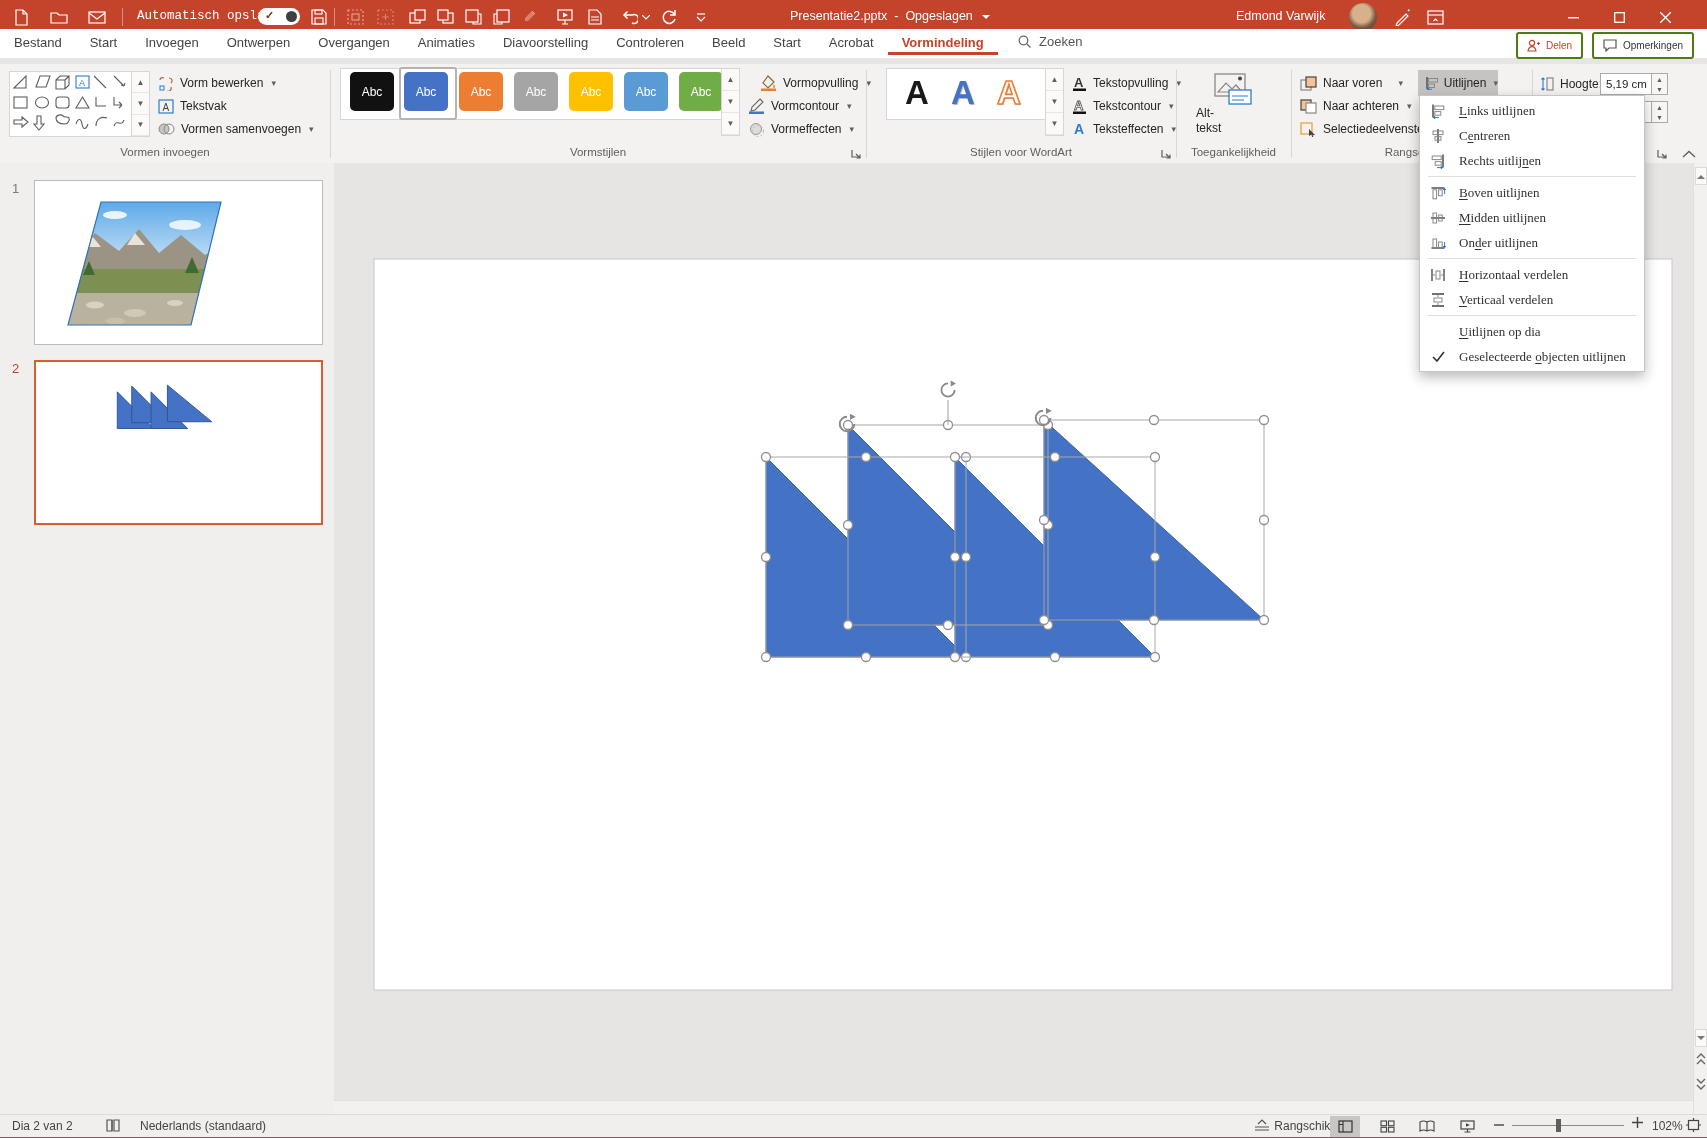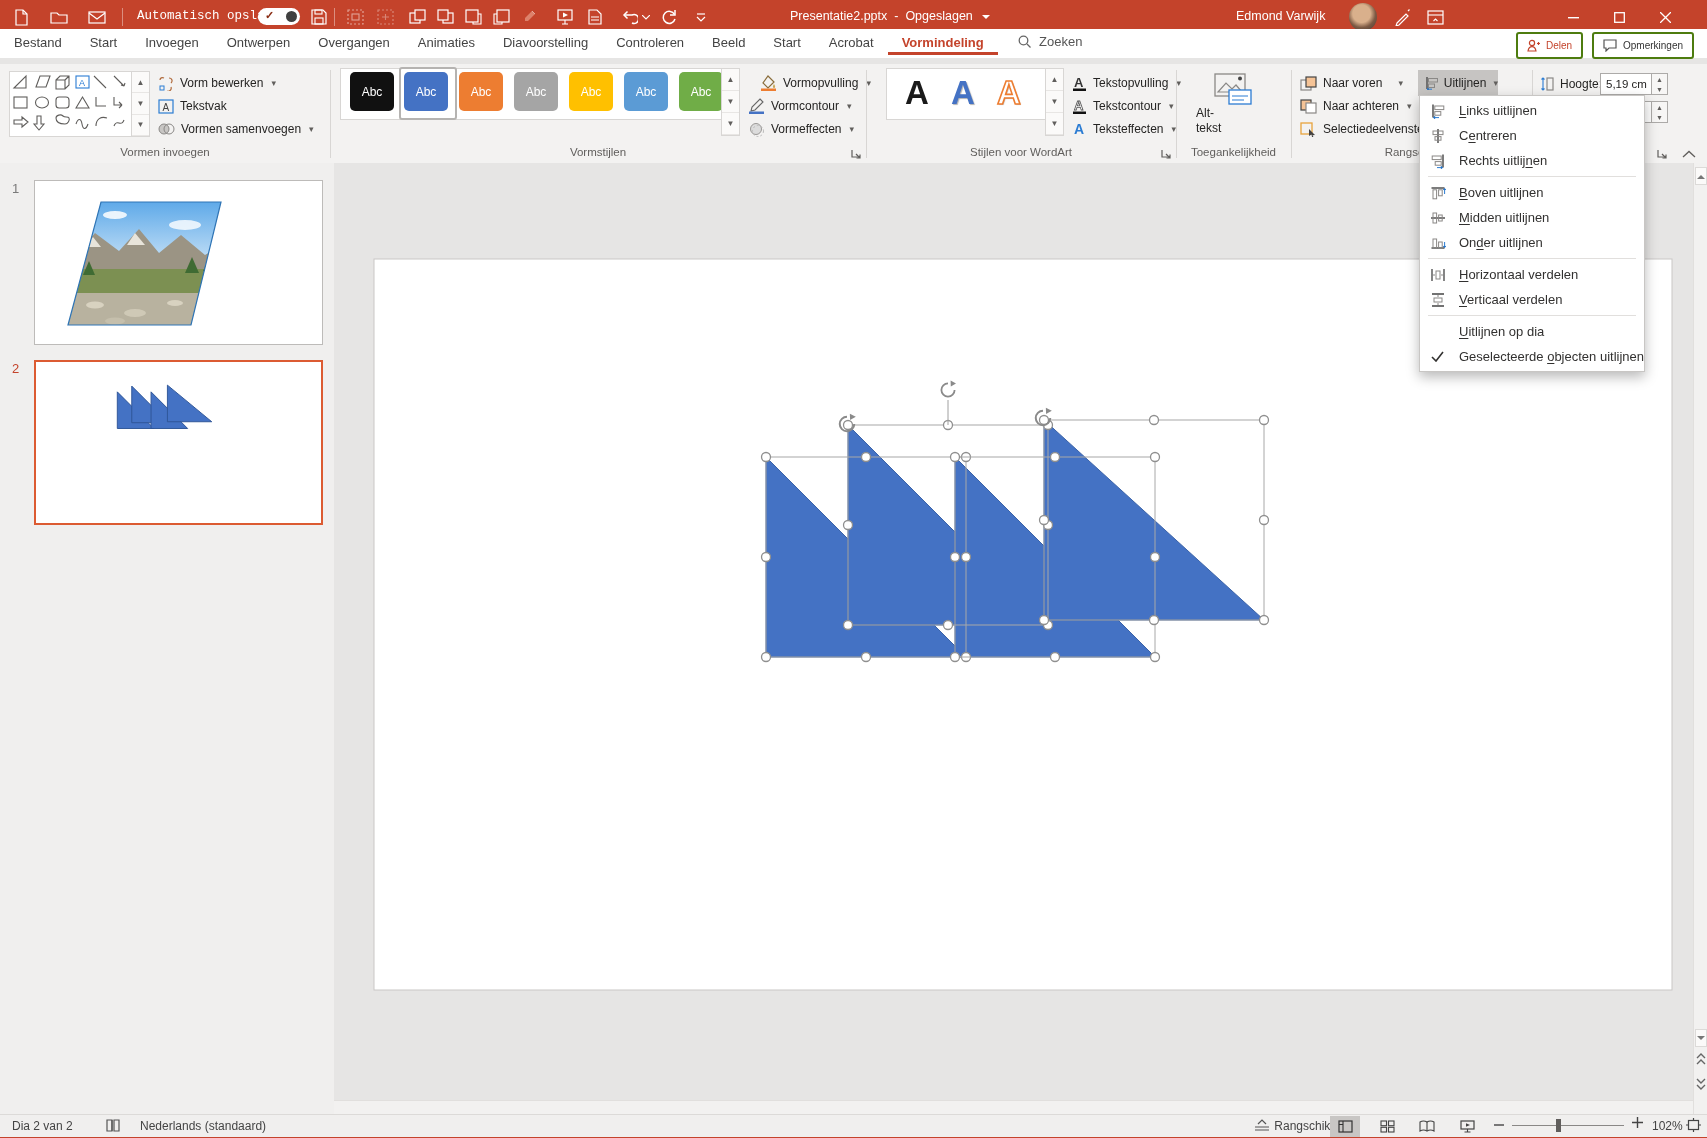--- a/index.html
+++ b/index.html
@@ -43,21 +43,21 @@
   .bigA{font-weight:bold;font-size:33px;line-height:1;}
   #alignbtn{position:absolute;left:1418px;top:6px;width:80px;height:26px;background:#C6C4C2;display:flex;align-items:center;gap:5px;
             padding-left:6px;font-size:12px;color:#252423;box-sizing:border-box;}
   .spinfield{position:absolute;height:22px;background:#fff;border:1px solid #ACAAA8;font-size:11.5px;color:#252423;
              display:flex;align-items:center;padding-left:5px;box-sizing:border-box;}
   .spinner{position:absolute;width:16px;height:22px;border:1px solid #ACAAA8;border-left:none;background:#F7F6F5;box-sizing:border-box;}
   .spinner div{height:10px;display:flex;align-items:center;justify-content:center;font-size:7px;color:#605E5C;}
   
   #alignmenu{left:1419px;top:95px;width:224px;background:#fff;border:1px solid #C8C6C4;
              box-shadow:0 5px 12px rgba(0,0,0,.28);z-index:60;padding:2px 0;}
-  .mi{height:25px;display:flex;align-items:center;font-size:13px;color:#323130;}
+  .mi{height:25px;display:flex;align-items:center;font-size:13px;color:#323130;font-family:Liberation Serif, serif;}
   .mi-ic{width:22px;margin-left:7px;display:flex;justify-content:center;}
   .mi-t{margin-left:10px;white-space:nowrap;}
   .u{text-decoration:underline;text-underline-offset:2px;}
   .msep{height:1px;background:#E1DFDD;margin:3px 8px;}
   
   #thumbpanel{left:0;top:163px;width:334px;height:951px;background:#F0EFEE;border-right:1px solid #C9C7C5;}
   .slidenum{position:absolute;font-size:13px;color:#7a7a7a;}
   .thumb{position:absolute;left:34px;width:289px;height:165px;background:#fff;border:1px solid #BDBBB9;box-sizing:border-box;}
   .thumb.sel{border:2px solid #DC5B32;}
   #canvasarea{left:334px;top:163px;width:1359px;height:951px;background:#E6E5E4;}

